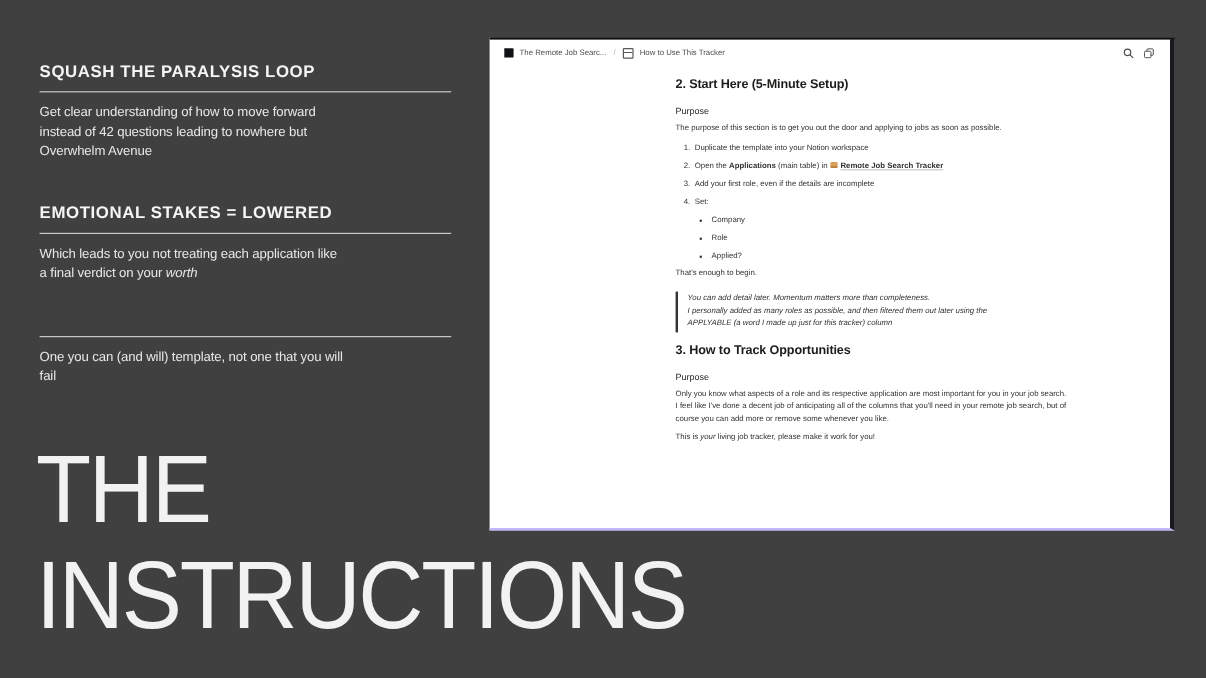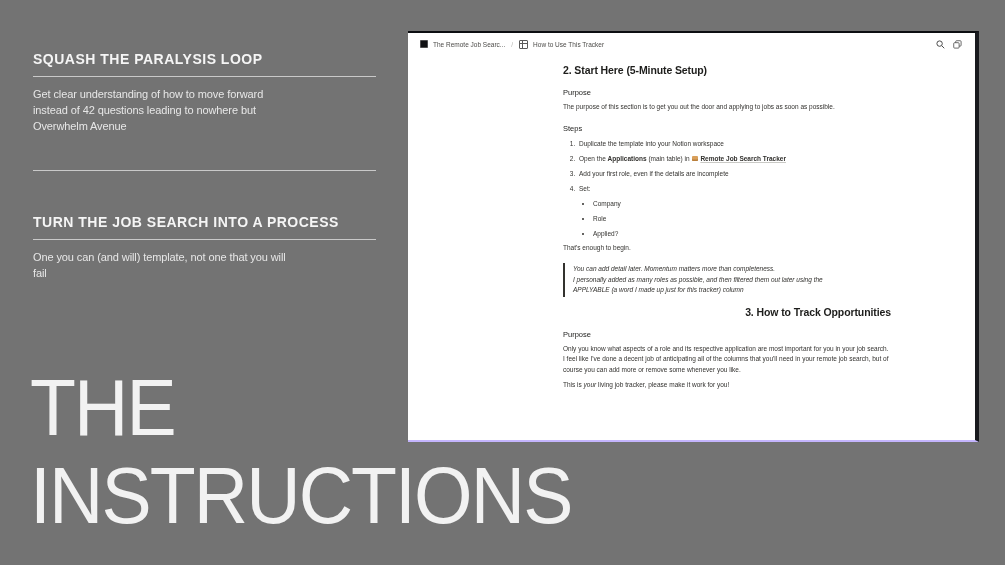--- a/index.html
+++ b/index.html
@@ -1,17 +1,17 @@
 <!DOCTYPE html>
 <html><head>
 <meta charset="utf-8">
 <style>
   html,body{margin:0;padding:0;background:#000;}
   .stage{position:relative;width:1005px;height:565px;overflow:hidden;
-         background:#737373;font-family:"Liberation Sans","DejaVu Sans",sans-serif;}
+         background:#404040;font-family:"Liberation Sans","DejaVu Sans",sans-serif;}
 
   
   .left-col{position:absolute;left:33px;top:52px;width:352px;}
   .lsection{margin:0 0 36px 0;}
   .lsection.s2{margin-bottom:44px;}
   .l-heading{margin:0;font-size:14px;line-height:15px;font-weight:bold;
              color:#f5f5f5;letter-spacing:.5px;}
   .l-rule{height:1px;background:#c9c9c9;margin-top:9px;width:343px;}
   .l-body{margin:9px 0 0;font-size:11px;line-height:16px;color:#e7e7e7;
           white-space:pre-line;letter-spacing:-.1px;}
@@ -34,21 +34,21 @@
              box-shadow:inset 0 0 0 .5px #8a8a8a;flex:0 0 auto;}
   .table-icon{width:7px;height:7px;border:1px solid #5a5a5a;border-radius:1px;flex:0 0 auto;
       background-image:linear-gradient(to right,transparent 2.1px,#5a5a5a 2.1px,#5a5a5a 2.9px,transparent 2.9px),
                        linear-gradient(to bottom,transparent 2.1px,#5a5a5a 2.1px,#5a5a5a 2.9px,transparent 2.9px);}
   .topbar .spacer{flex:1;}
   .tb-icon{display:flex;align-items:center;justify-content:center;width:12px;height:12px;cursor:pointer;}
 
   .doc{padding:0 84px 0 155px;}
   .doc-title{margin:9px 0 0;font-size:10.5px;line-height:13px;font-weight:bold;
              color:#1d1d1b;letter-spacing:-.1px;}
-  .doc-title.second{text-align:right;}
+  .doc-title.second{}
   .doc-h3{margin:11px 0 0;font-size:7.5px;line-height:9px;font-weight:normal;color:#1d1d1b;}
   .doc p{margin:5px 0 0;font-size:6.5px;line-height:10.5px;color:#32312e;}
   .doc ol{margin:3px 0 0;padding-left:14px;font-size:6.5px;color:#32312e;}
   .doc ol>li{margin-top:6px;line-height:9px;padding-left:2px;}
   .doc ul{list-style:disc;margin:4px 0 0;padding-left:14px;}
   .doc ul>li{margin-top:6px;line-height:9px;}
   .doc b{font-weight:bold;}
   .page-link{font-weight:600;color:#32312e;text-decoration:underline;
              text-decoration-color:#c9c9c5;cursor:pointer;}
   .mini-emoji{display:inline-block;width:6px;height:5px;background:#d9a05b;
@@ -68,25 +68,27 @@
 
     <div class="lsection">
       <h2 class="l-heading">SQUASH THE PARALYSIS LOOP</h2>
       <div class="l-rule"></div>
       <p class="l-body">Get clear understanding of how to move forward
 instead of 42 questions leading to nowhere but
 Overwhelm Avenue</p>
     </div>
 
     <div class="lsection s2">
+      <h2 class="l-heading">EMOTIONAL STAKES = LOWERED</h2>
       <div class="l-rule"></div>
+      <p class="l-body"><span>Which leads to you not treating each application like
+a final verdict on your </span><em>worth</em></p>
     </div>
 
     <div class="lsection">
-      <h2 class="l-heading">TURN THE JOB SEARCH INTO A PROCESS</h2>
       <div class="l-rule"></div>
       <p class="l-body">One you can (and will) template, not one that you will
 fail</p>
     </div>
   </div>
 
   <div class="big-title">
     <div>THE</div>
     <div>INSTRUCTIONS</div>
   </div>
@@ -114,21 +116,20 @@
       </span>
     </div>
 
     <div class="doc">
 
       <h1 class="doc-title">2. Start Here (5-Minute Setup)</h1>
 
       <h3 class="doc-h3">Purpose</h3>
       <p>The purpose of this section is to get you out the door and applying to jobs as soon as possible.</p>
 
-      <h3 class="doc-h3">Steps</h3>
       <ol>
         <li>Duplicate the template into your Notion workspace</li>
         <li><span>Open the </span><b>Applications</b><span> (main table) in </span><span class="mini-emoji"></span><span class="page-link">Remote Job Search Tracker</span></li>
         <li>Add your first role, even if the details are incomplete</li>
         <li><span>Set:</span>
           <ul>
             <li>Company</li>
             <li>Role</li>
             <li>Applied?</li>
           </ul>

